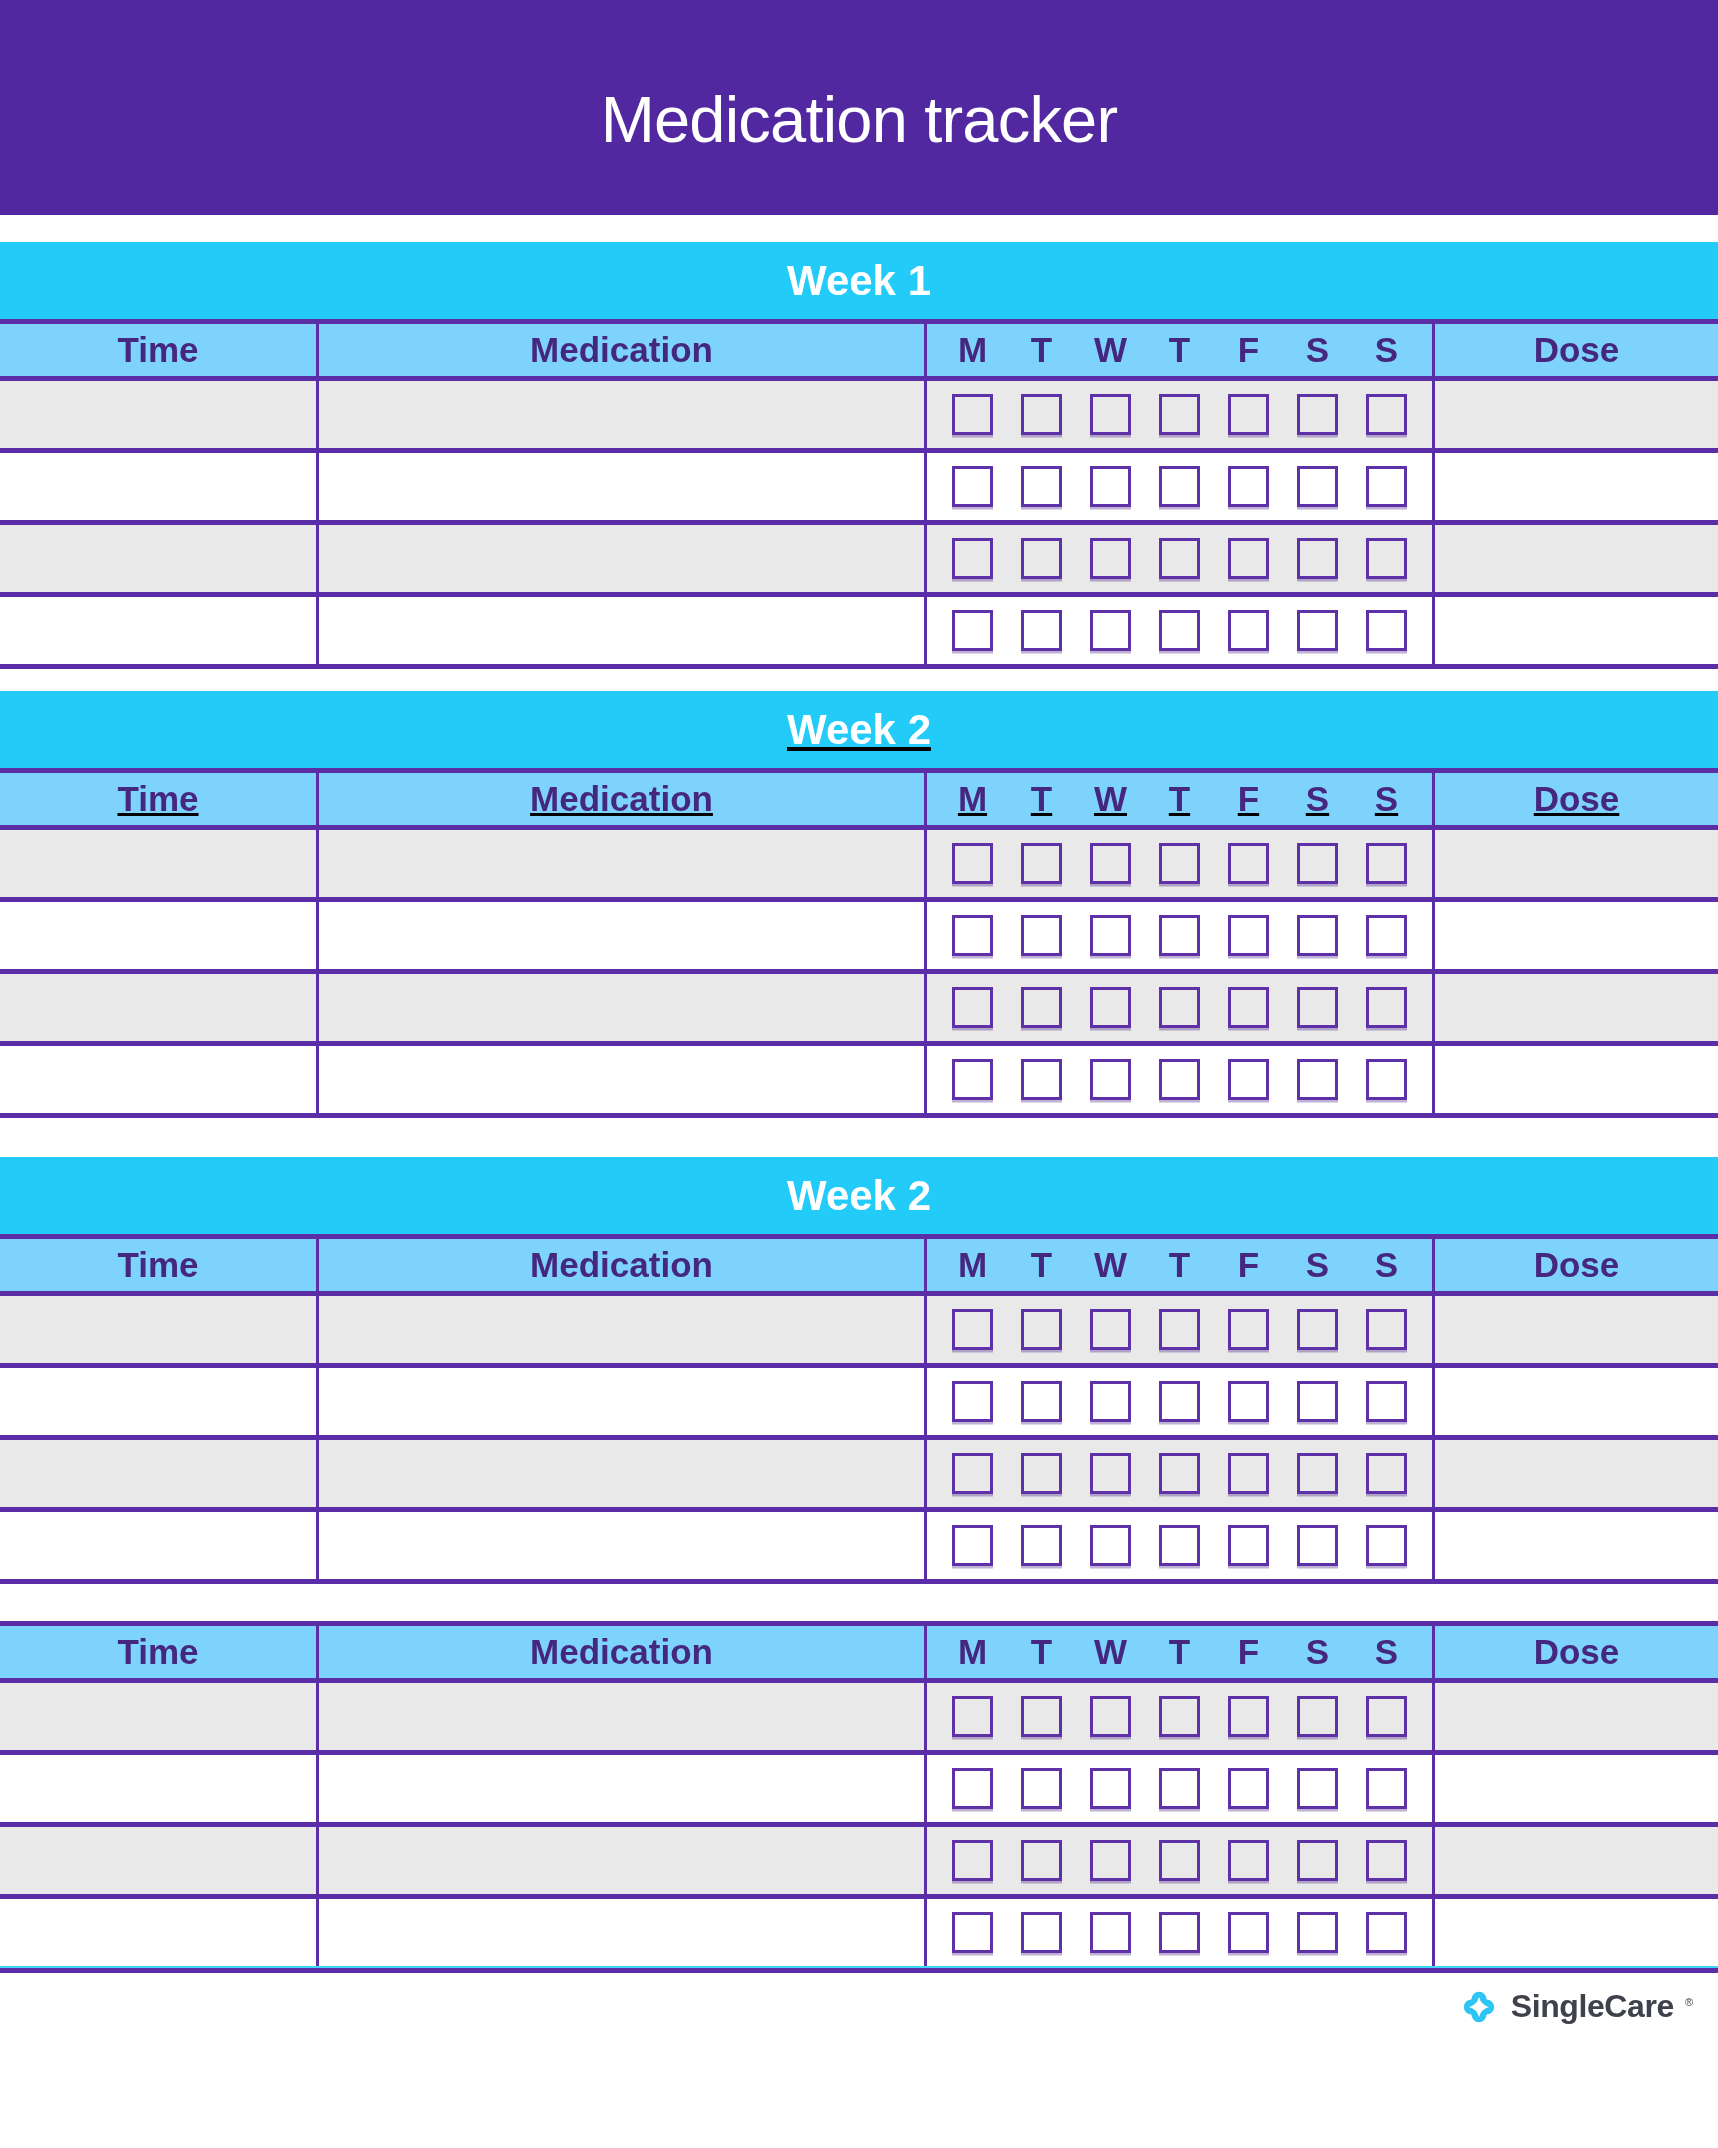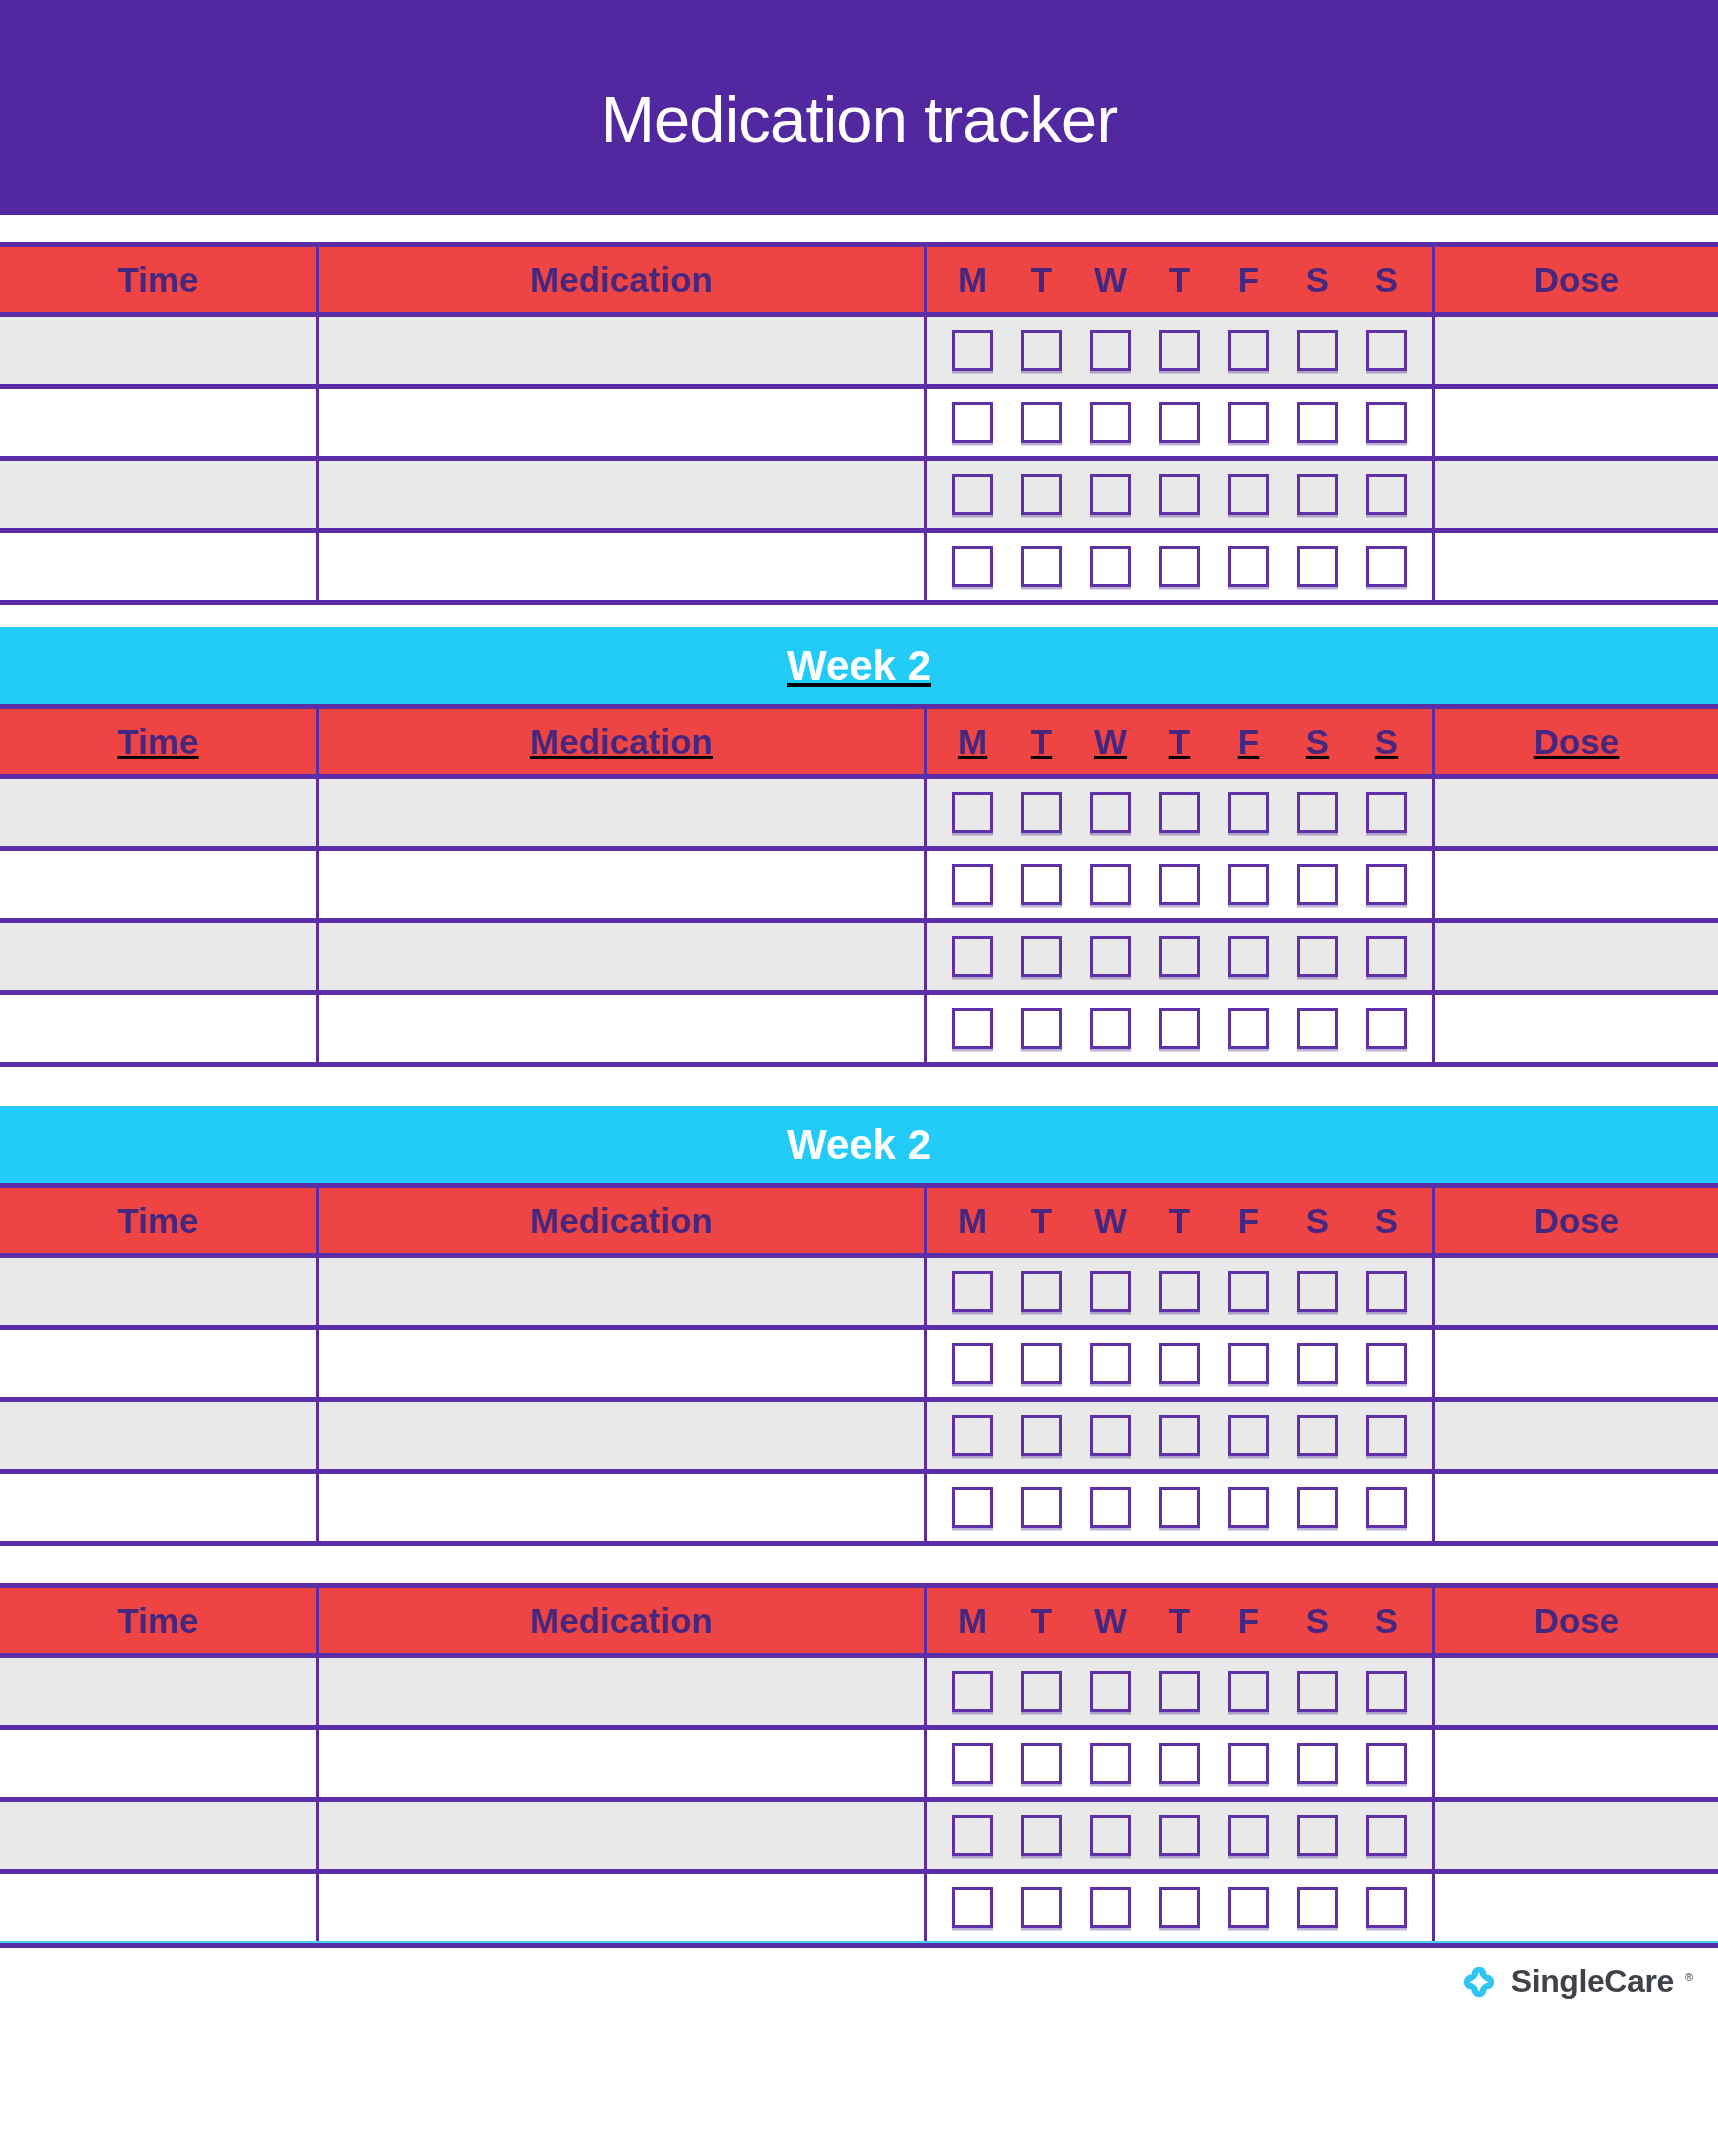--- a/index.html
+++ b/index.html
@@ -66,23 +66,23 @@
     grid-template-columns:319px 608px 508px 1fr;
     width:100%;
   }
   .trow .cell{
     border-right:3.4px solid var(--line);
     display:flex;align-items:center;justify-content:center;
   }
   .trow .cell:last-child{border-right:none;}
 
   .thead{
-    height:70px;
+    height:57px;
     border-bottom:5.9px solid var(--line);
-    background:#ef4444;
+    background:#7dd3fc;
   }
   .thead .cell{
     color:var(--textPurple);
     font-size:35px;
     font-weight:700;
   }
 
   .trow.data{
     height:72px;
     border-bottom:5.9px solid var(--line);
@@ -147,20 +147,23 @@
 <body>
 
 <div class="page">
 
   <header class="page-header">
     <h1 class="page-title">Medication tracker</h1>
   </header>
 
   <main id="weeks">
   <section class="week w1">
+    <div class="week-bar">
+      <span class="week-label">Week 1</span>
+    </div>
     <div class="wtable">
       <div class="trow thead">
         <div class="cell c-time">Time</div>
         <div class="cell c-med">Medication</div>
         <div class="cell c-days">
           <div class="days-strip">
                 <span class="day-slot day-letter">M</span>
                 <span class="day-slot day-letter">T</span>
                 <span class="day-slot day-letter">W</span>
                 <span class="day-slot day-letter">T</span>

